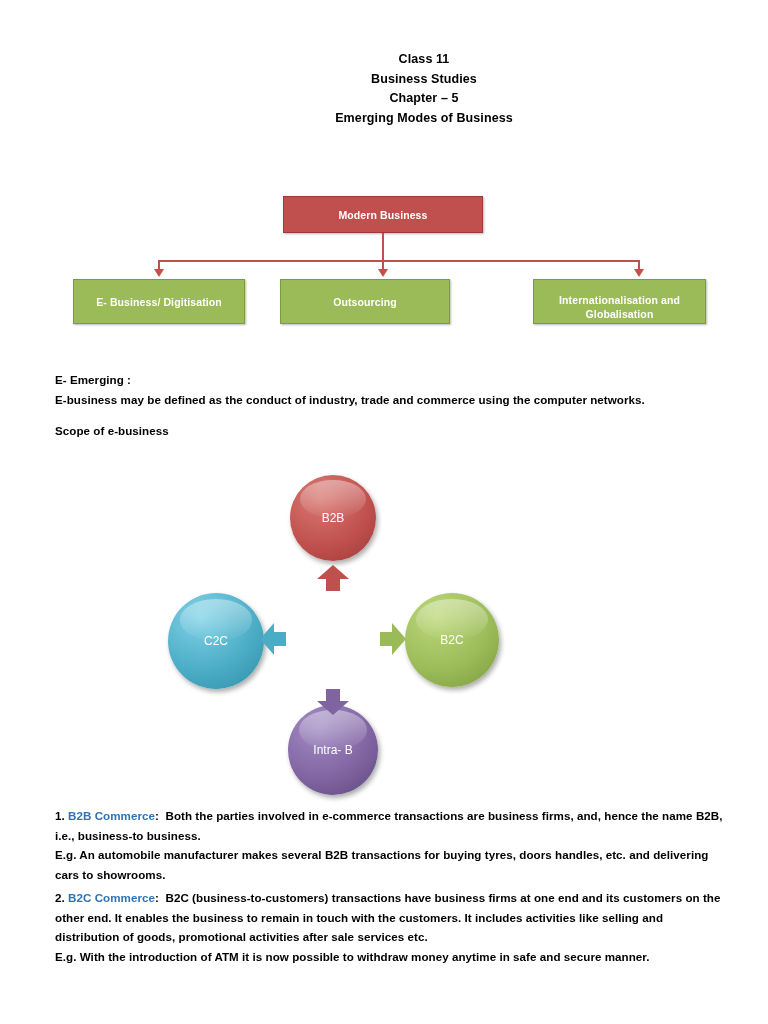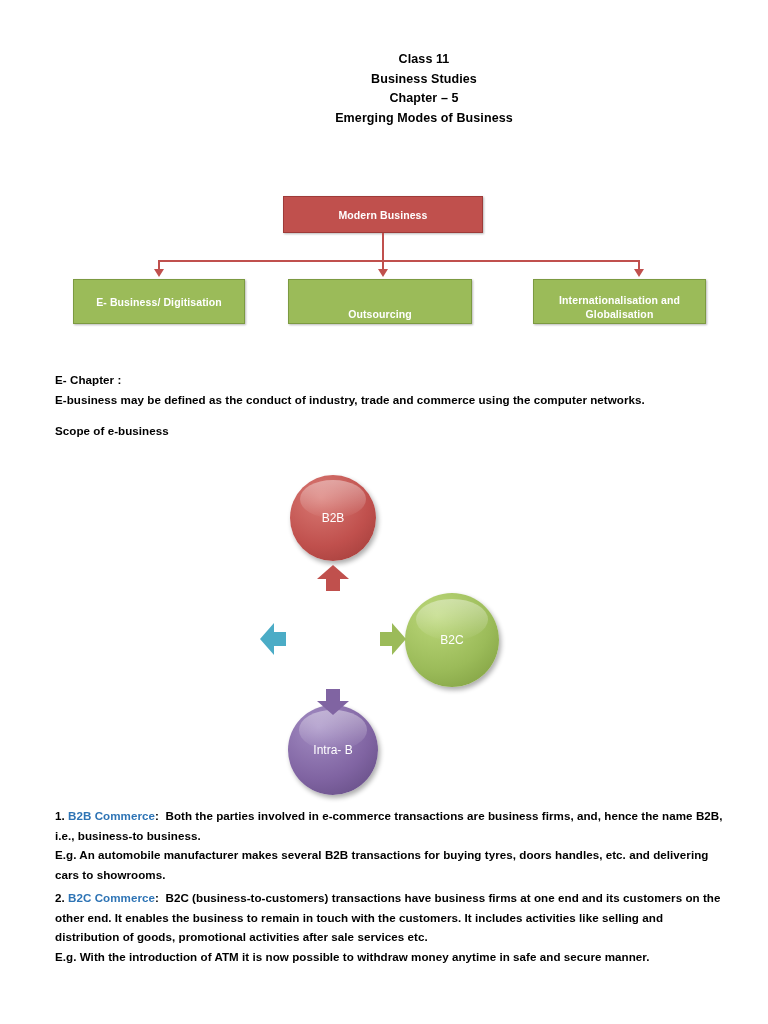--- a/index.html
+++ b/index.html
@@ -64,21 +64,21 @@
     box-shadow: 1px 1px 2px rgba(0,0,0,0.28);
   }
   .node-child {
     top: 94px;
     height: 45px;
     background: #9BBB59;
     border: 1px solid #7c9a41;
     box-shadow: 1px 1px 2px rgba(0,0,0,0.28);
   }
   .node-c1 { left: 73px;  width: 172px; }
-  .node-c2 { left: 288px; width: 184px; align-items: flex-end; }
+  .node-c2 { left: 280px; width: 170px; }
   .node-c3 { left: 533px; width: 173px; align-items: flex-end; }
 
   .conn { position: absolute; background: #C0504D; }
   .conn-v-root  { left: 382px; top: 48px;  width: 2px;  height: 28px; }
   .conn-h       { left: 158px; top: 75px;  width: 482px; height: 2px; }
   .conn-v-left  { left: 158px; top: 75px;  width: 2px;  height: 10px; }
   .conn-v-mid   { left: 382px; top: 75px;  width: 2px;  height: 10px; }
   .conn-v-right { left: 638px; top: 75px;  width: 2px;  height: 10px; }
   .arrowhead {
     position: absolute;
@@ -215,35 +215,39 @@
   </div>
   <div class="node node-child node-c2">
     <span>Outsourcing</span>
   </div>
   <div class="node node-child node-c3">
     <span>Internationalisation and Globalisation</span>
   </div>
 </div>
 
 <div class="text-block tb-ebiz">
-  <p>E- Chapter :</p>
+  <p>E- Emerging :</p>
   <p>E-business may be defined as the conduct of industry, trade and commerce using the computer networks.</p>
 </div>
 
 <div class="text-block tb-scope">
   <p>Scope of e-business</p>
 </div>
 
 <div class="scope-diagram">
 
   <div class="circle c-b2b">
     <span class="glare"></span>
     <span class="lbl">B2B</span>
   </div>
 
+  <div class="circle c-c2c">
+    <span class="glare"></span>
+    <span class="lbl">C2C</span>
+  </div>
 
 
   <div class="circle c-b2c">
     <span class="glare"></span>
     <span class="lbl">B2C</span>
   </div>
 
   <div class="circle c-intrab">
     <span class="glare"></span>
     <span class="lbl">Intra- B</span>

